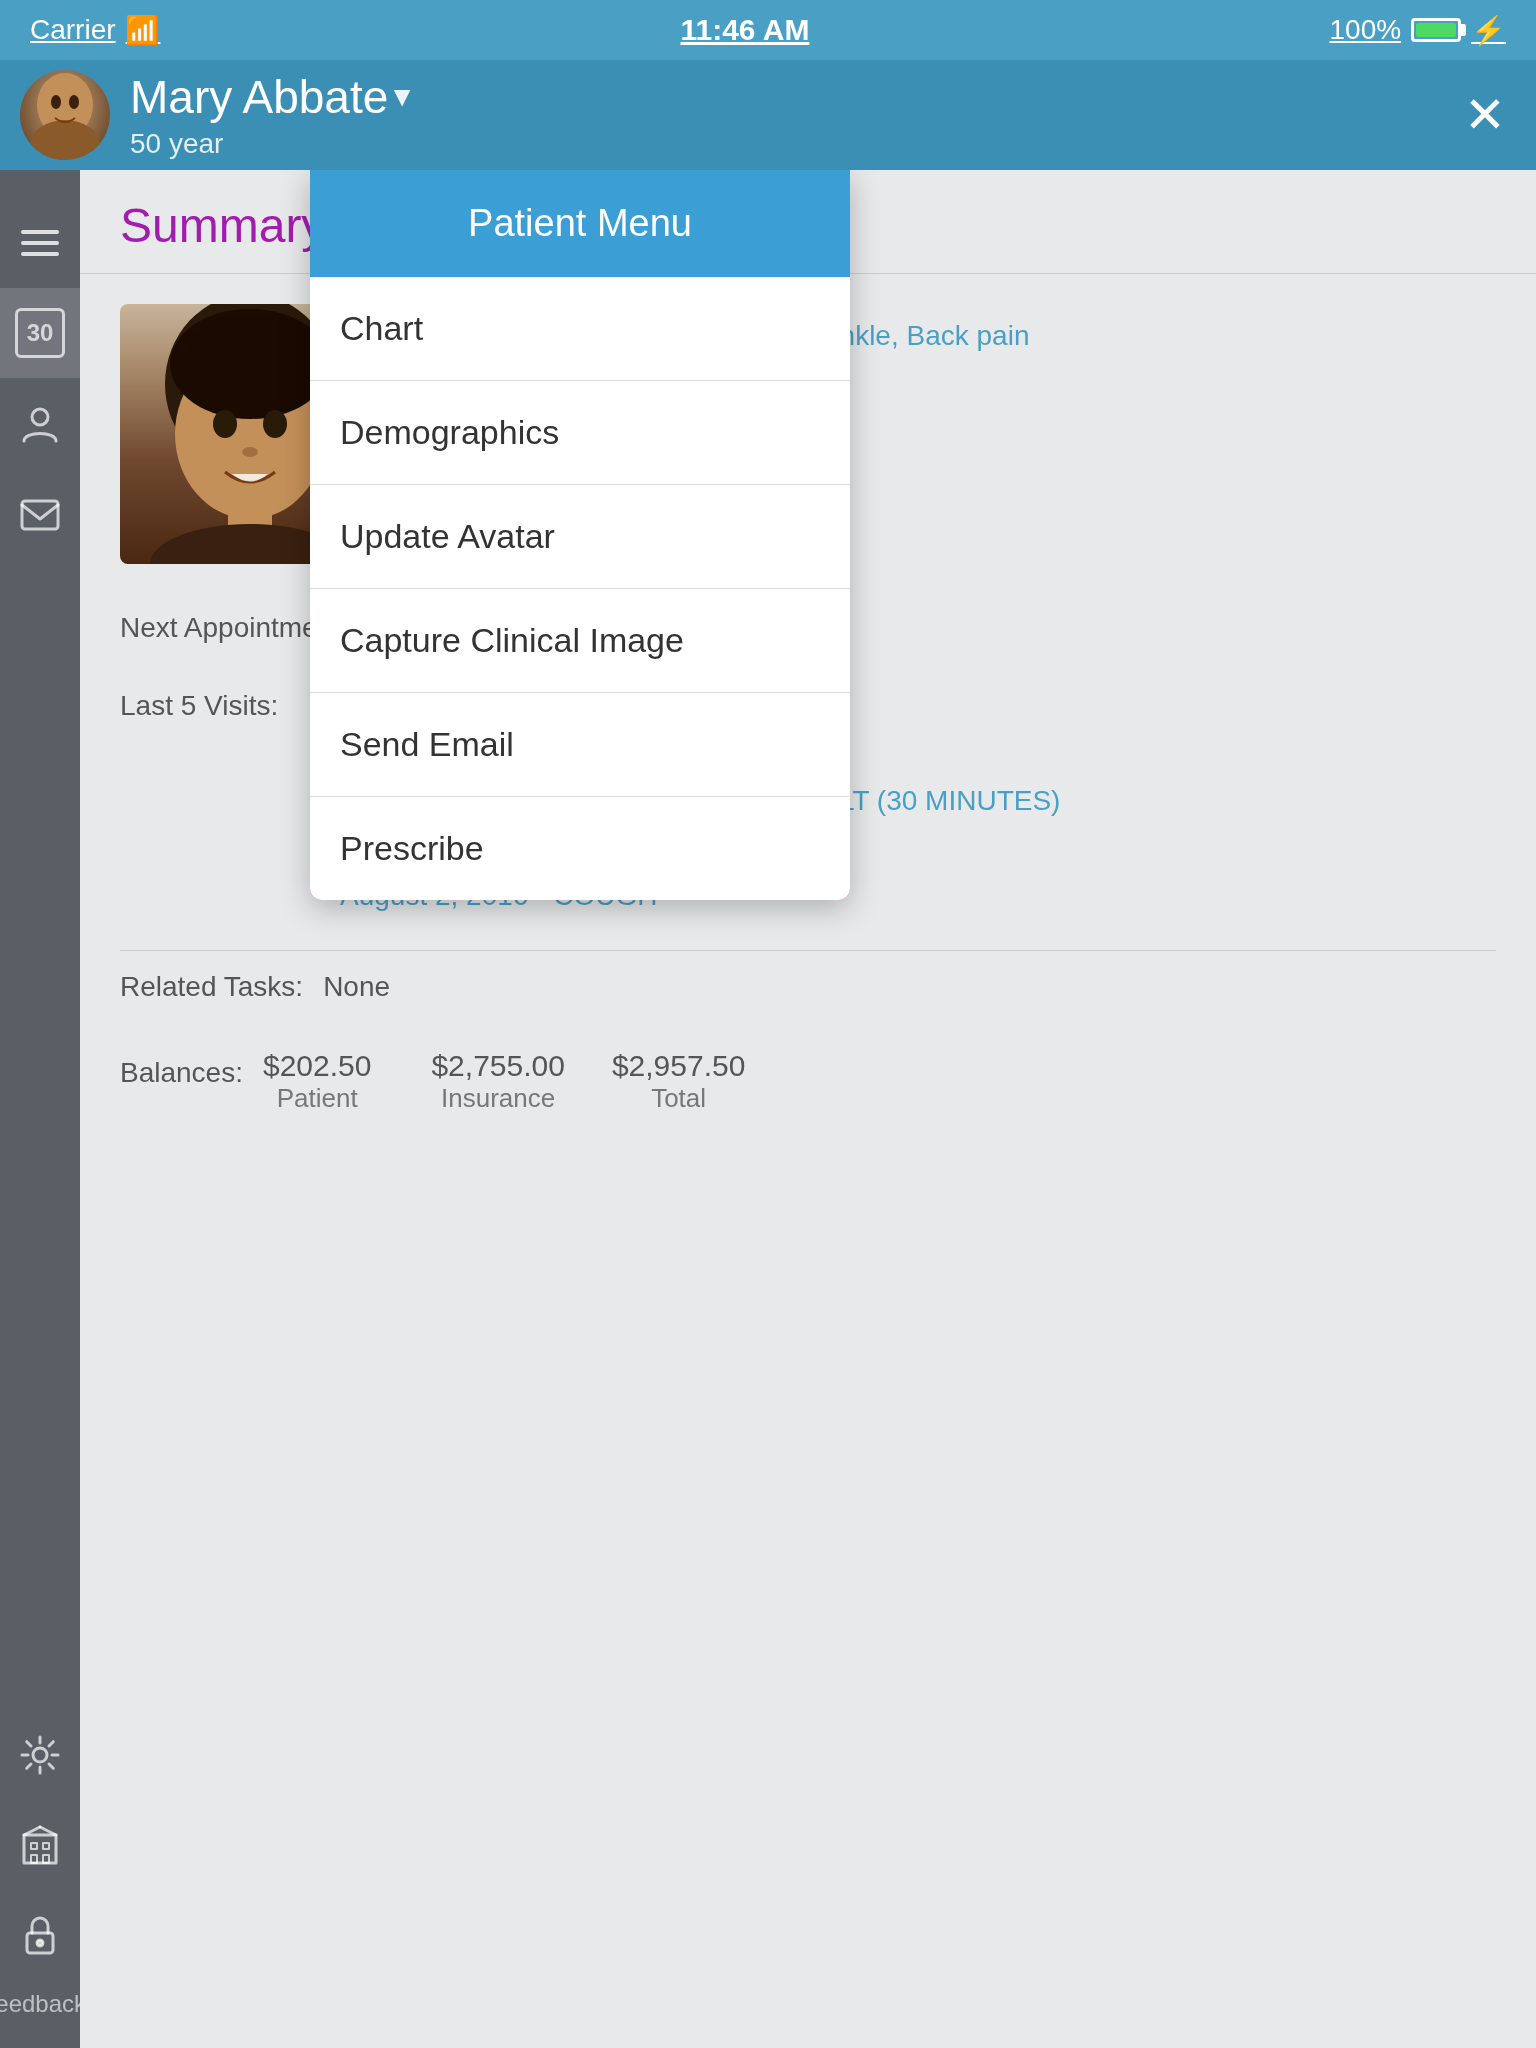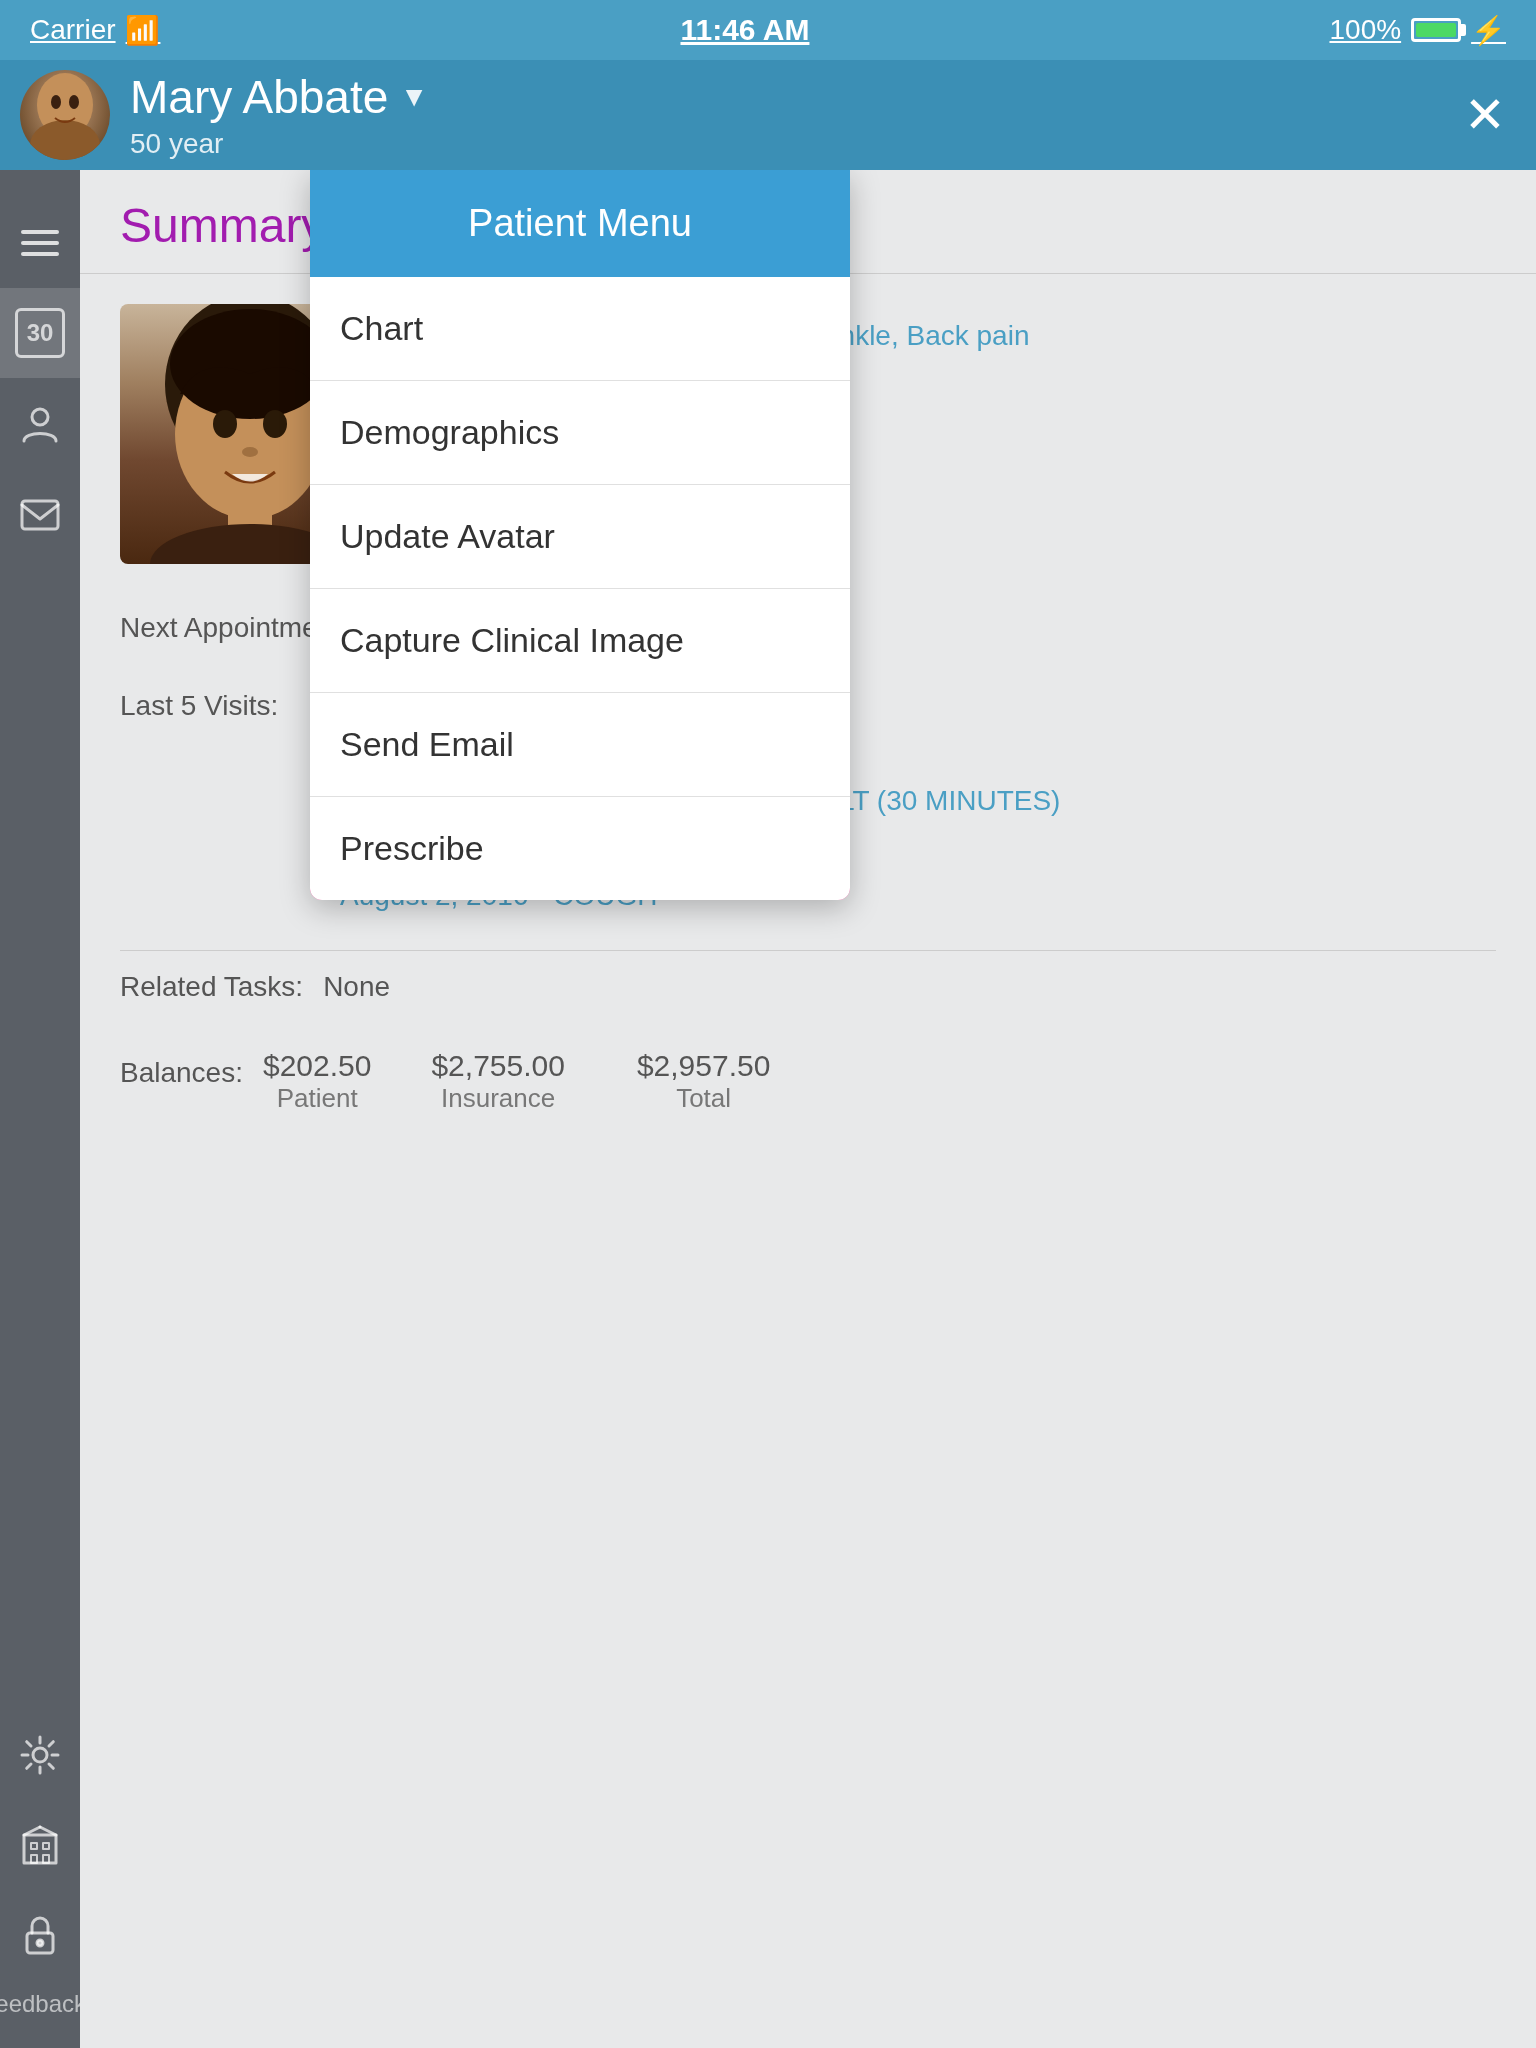--- a/index.html
+++ b/index.html
@@ -59,21 +59,21 @@
       align-items: center;
       justify-content: center;
       font-size: 40px;
     }
     .header-name {
       color: white;
       font-size: 46px;
       font-weight: 500;
       display: flex;
       align-items: center;
-      gap: 12px;
+      gap: 0;
     }
     .header-name .dropdown-arrow {
       font-size: 28px;
       color: rgba(255,255,255,0.9);
     }
     .header-sub {
       color: rgba(255,255,255,0.85);
       font-size: 28px;
       margin-top: 4px;
     }
@@ -540,21 +540,21 @@
           <span class="info-label">Balances:</span>
           <div class="balances-row">
             <div class="balance-item">
               <span class="balance-amount">$202.50</span>
               <span class="balance-label">Patient</span>
             </div>
             <div class="balance-item" style="margin-left: 40px;">
               <span class="balance-amount">$2,755.00</span>
               <span class="balance-label">Insurance</span>
             </div>
-            <div class="balance-item" style="margin-left: 52px;">
+            <div class="balance-item" style="margin-left: 27px;">
               <span class="balance-amount">$2,957.50</span>
               <span class="balance-label">Total</span>
             </div>
           </div>
         </div>
       </div>
     </div>
 
     <div class="patient-menu">
       <div class="patient-menu-header">Patient Menu</div>

